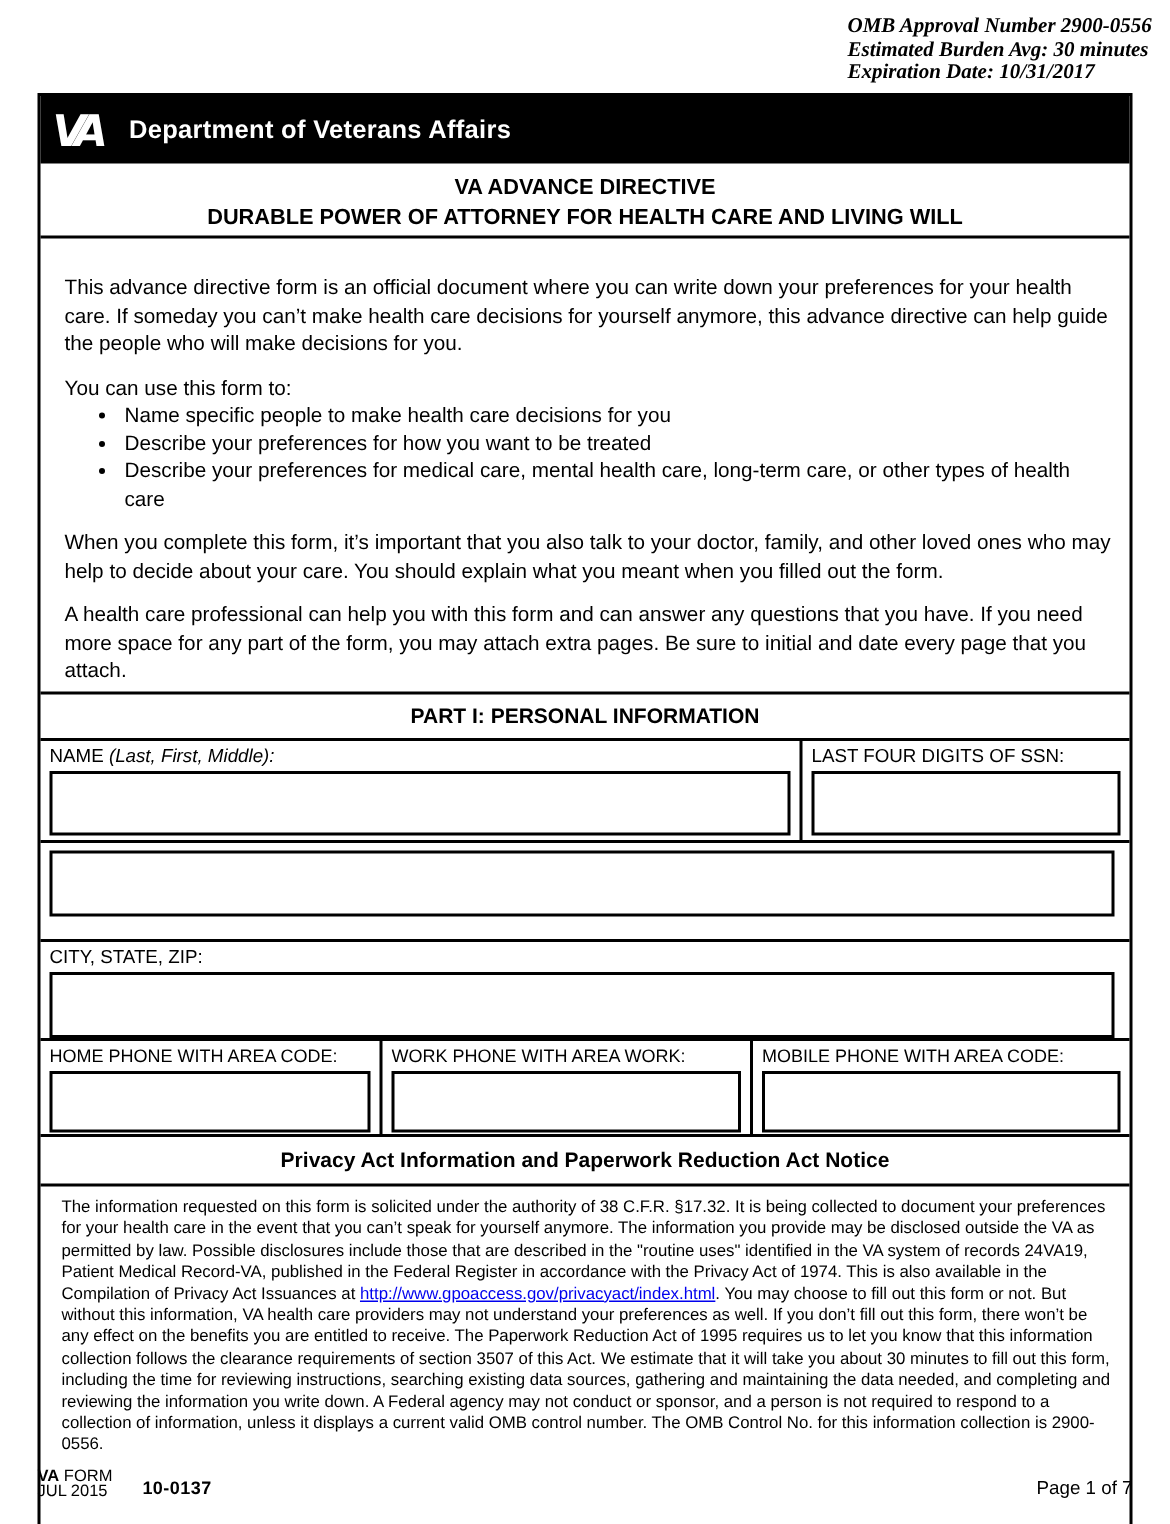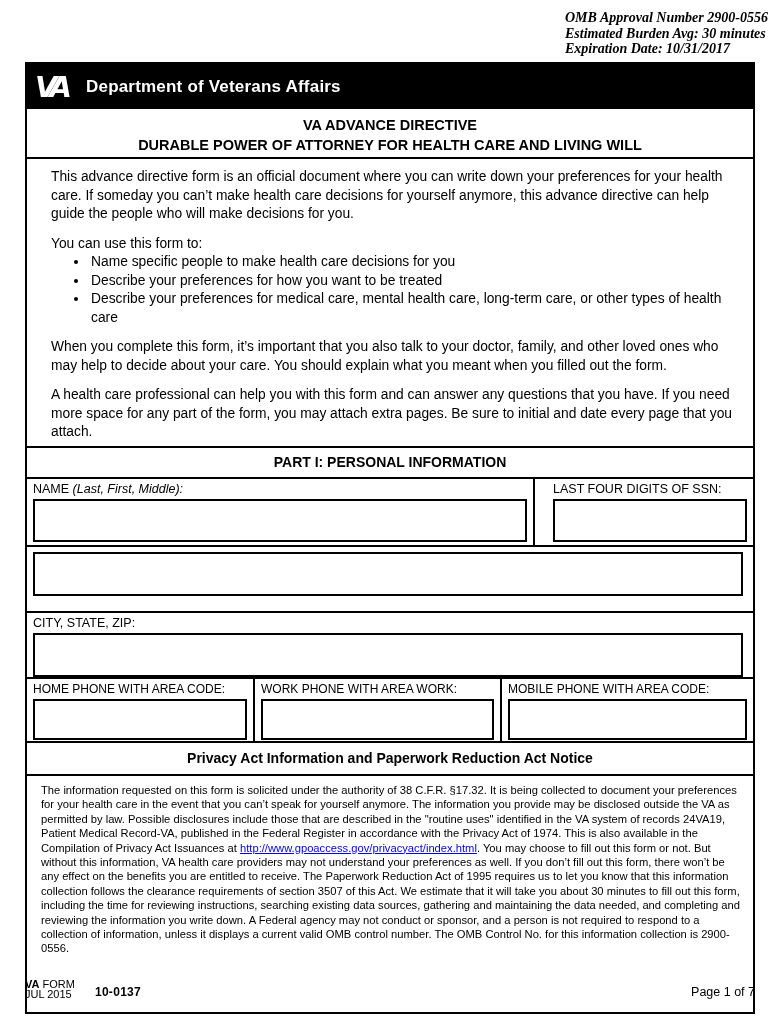--- a/index.html
+++ b/index.html
@@ -30,39 +30,39 @@
   .agency { font-size:17px; font-weight:bold; margin-left:8px; letter-spacing:0.2px; }
 
   .title-box {
     height:50px; box-sizing:border-box; border-bottom:2px solid #000;
     text-align:center; font-weight:bold; font-size:14.5px; line-height:20px;
     padding-top:6px;
   }
 
   .intro-box {
     height:289px; box-sizing:border-box; border-bottom:2px solid #000;
-    padding:9px 12px 0 24px; font-size:13.8px; line-height:18.5px;
+    padding:9px 12px 0 16px; font-size:13.8px; line-height:18.5px;margin-top:15px;
   }
   .intro-box p { margin:0 0 11px 0; }
   .intro-box p.lead { margin:0; }
   .intro-box ul { margin:0 0 11px 0; padding-left:38px; }
   .intro-box li { margin:0; padding-left:2px; }
 
   .part-header {
     height:31px; box-sizing:border-box; border-bottom:2px solid #000;
     text-align:center; font-weight:bold; font-size:14px; line-height:29px;
   }
 
   .row { display:flex; box-sizing:border-box; border-bottom:2px solid #000; }
   .cell { box-sizing:border-box; padding:3px 6px 0 6px; display:flex; flex-direction:column; }
   .cell .label { font-size:12.5px; line-height:15px; white-space:nowrap; overflow:hidden; }
   .cell .label .it { font-style:italic; }
   .input-box { border:2px solid #000; background:#fff; margin-top:2px; }
 
-  .row-name { height:68px;gap:12px; }
+  .row-name { height:68px; }
   .cell-name { width:508px; border-right:2px solid #000; }
   .cell-ssn  { flex:1; }
   .row-name .input-box { height:39px; }
 
   .row-street, .row-city { height:66px; }
   .cell-full { width:100%; }
   .row-street .input-box, .row-city .input-box { height:40px; margin-right:4px; }
 
   .row-phones { height:64px; }
   .cell-phone { width:228px; border-right:2px solid #000; }

